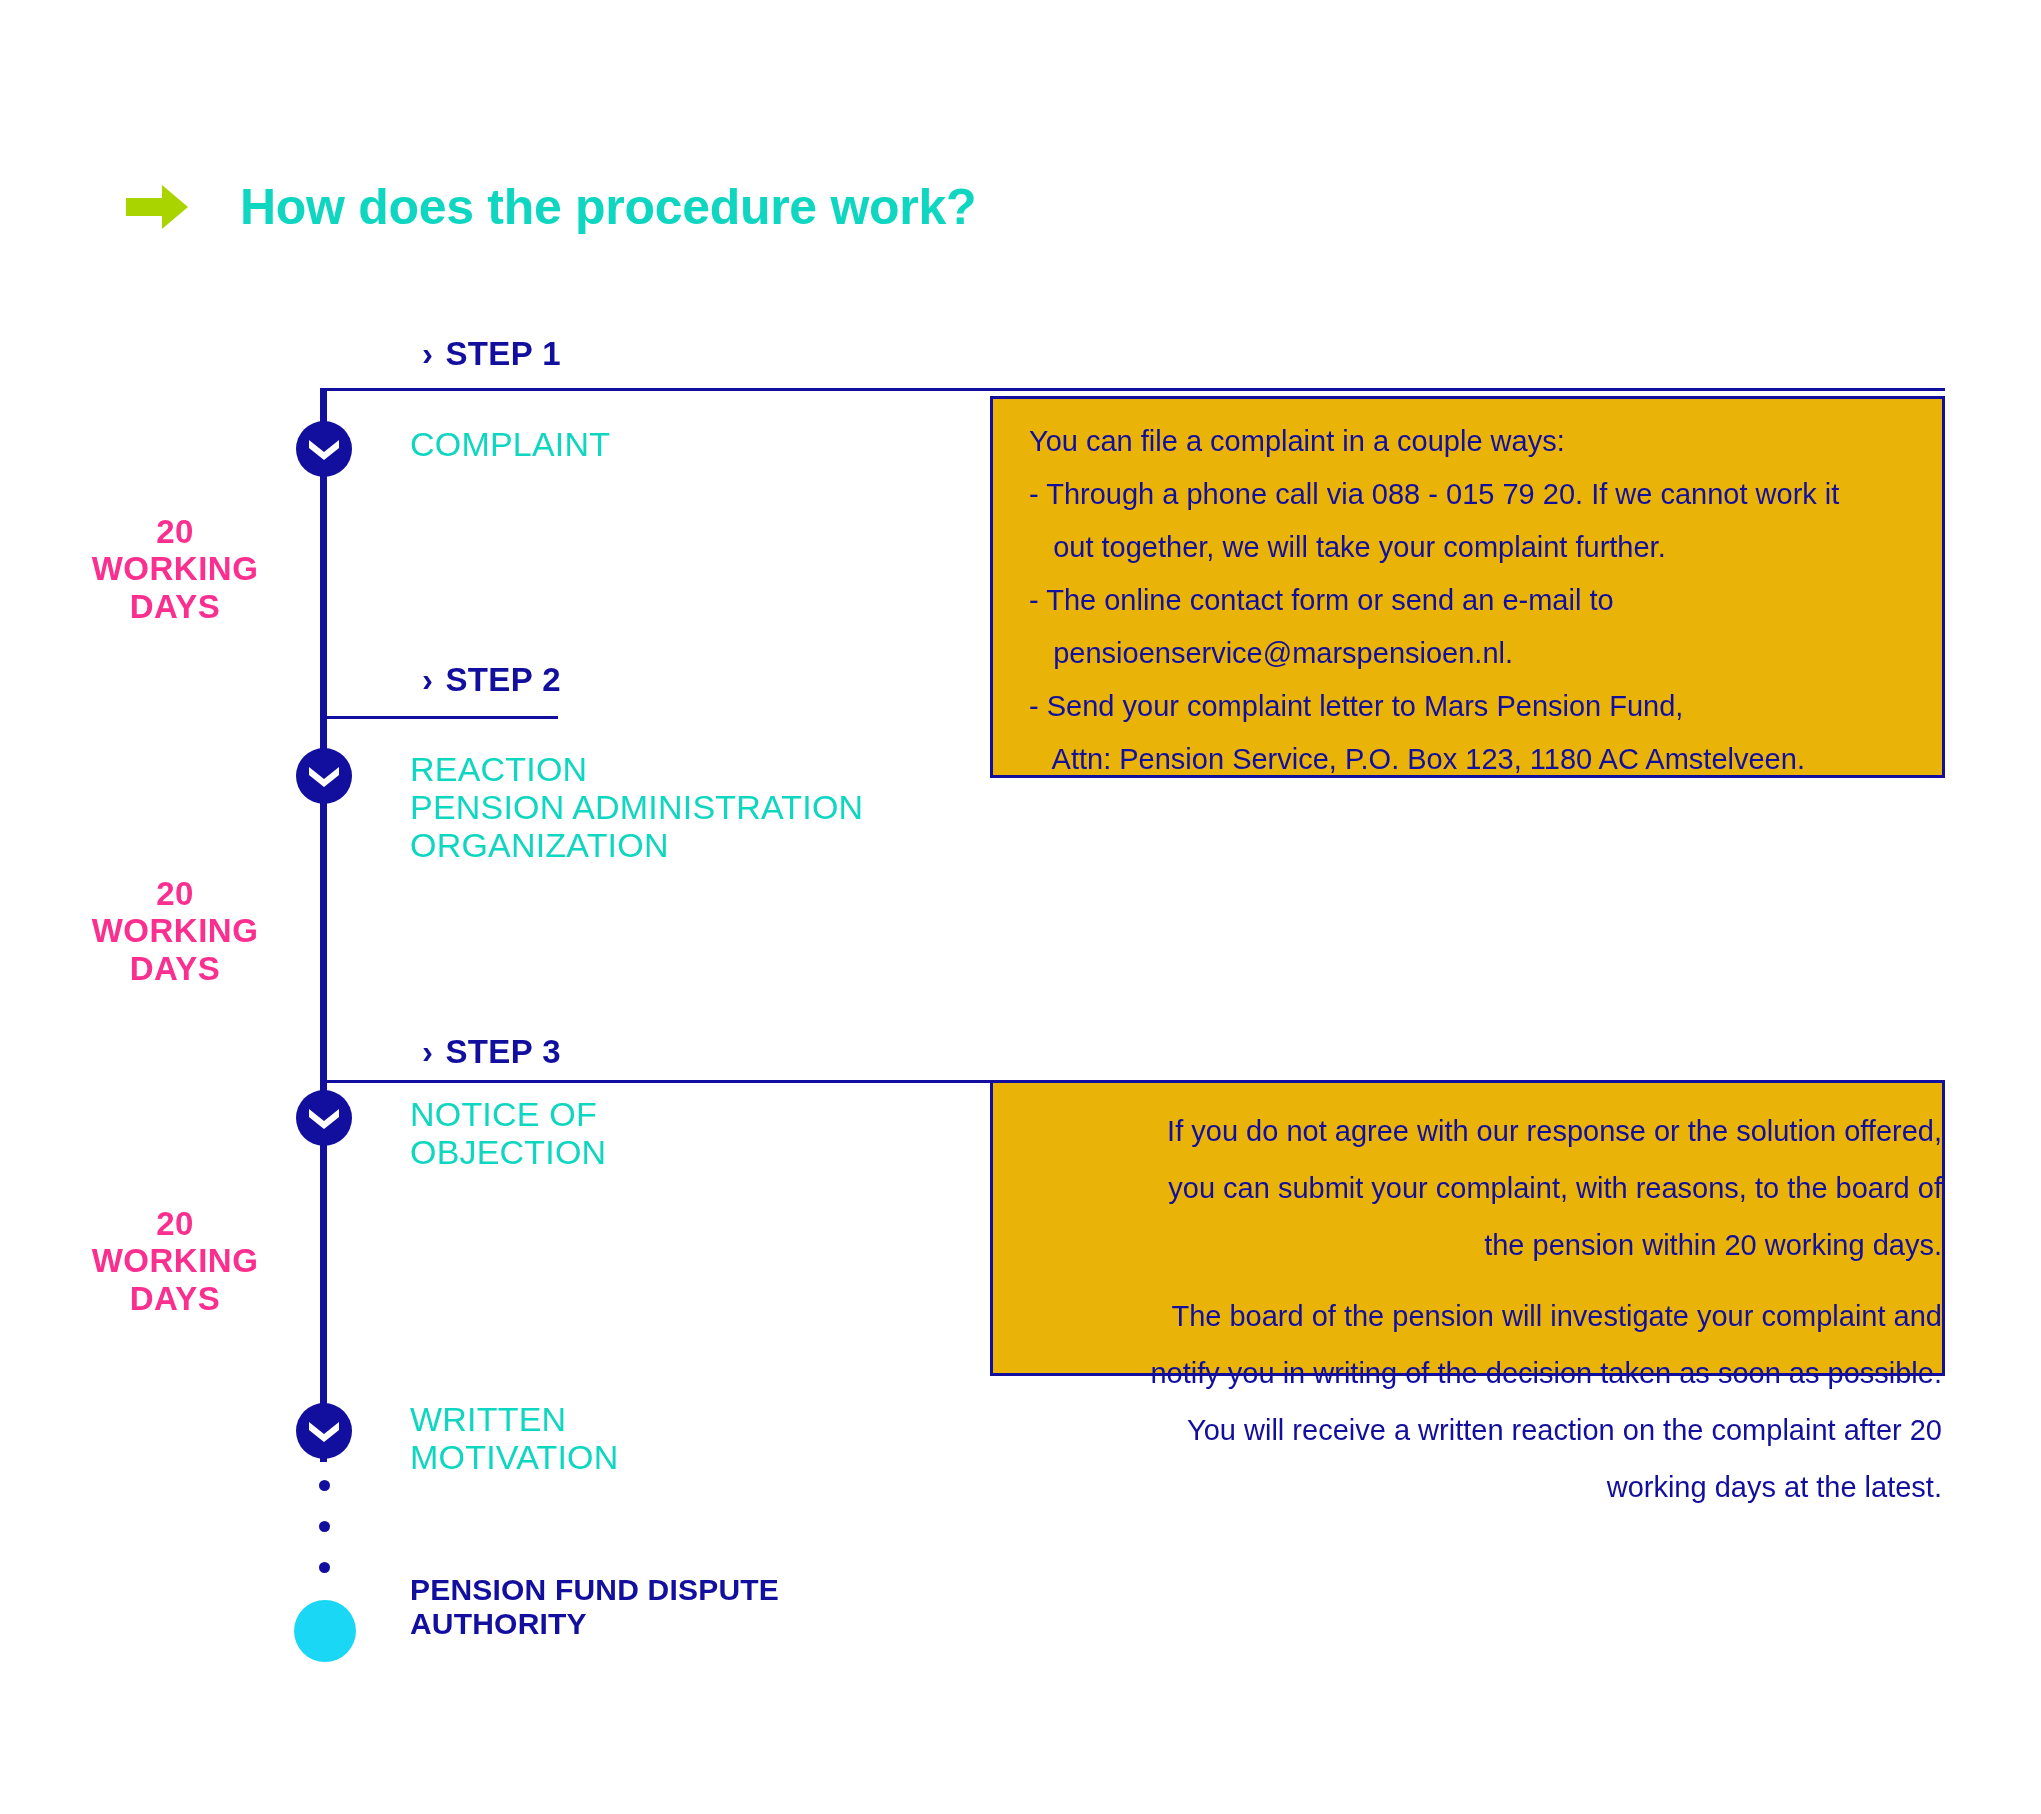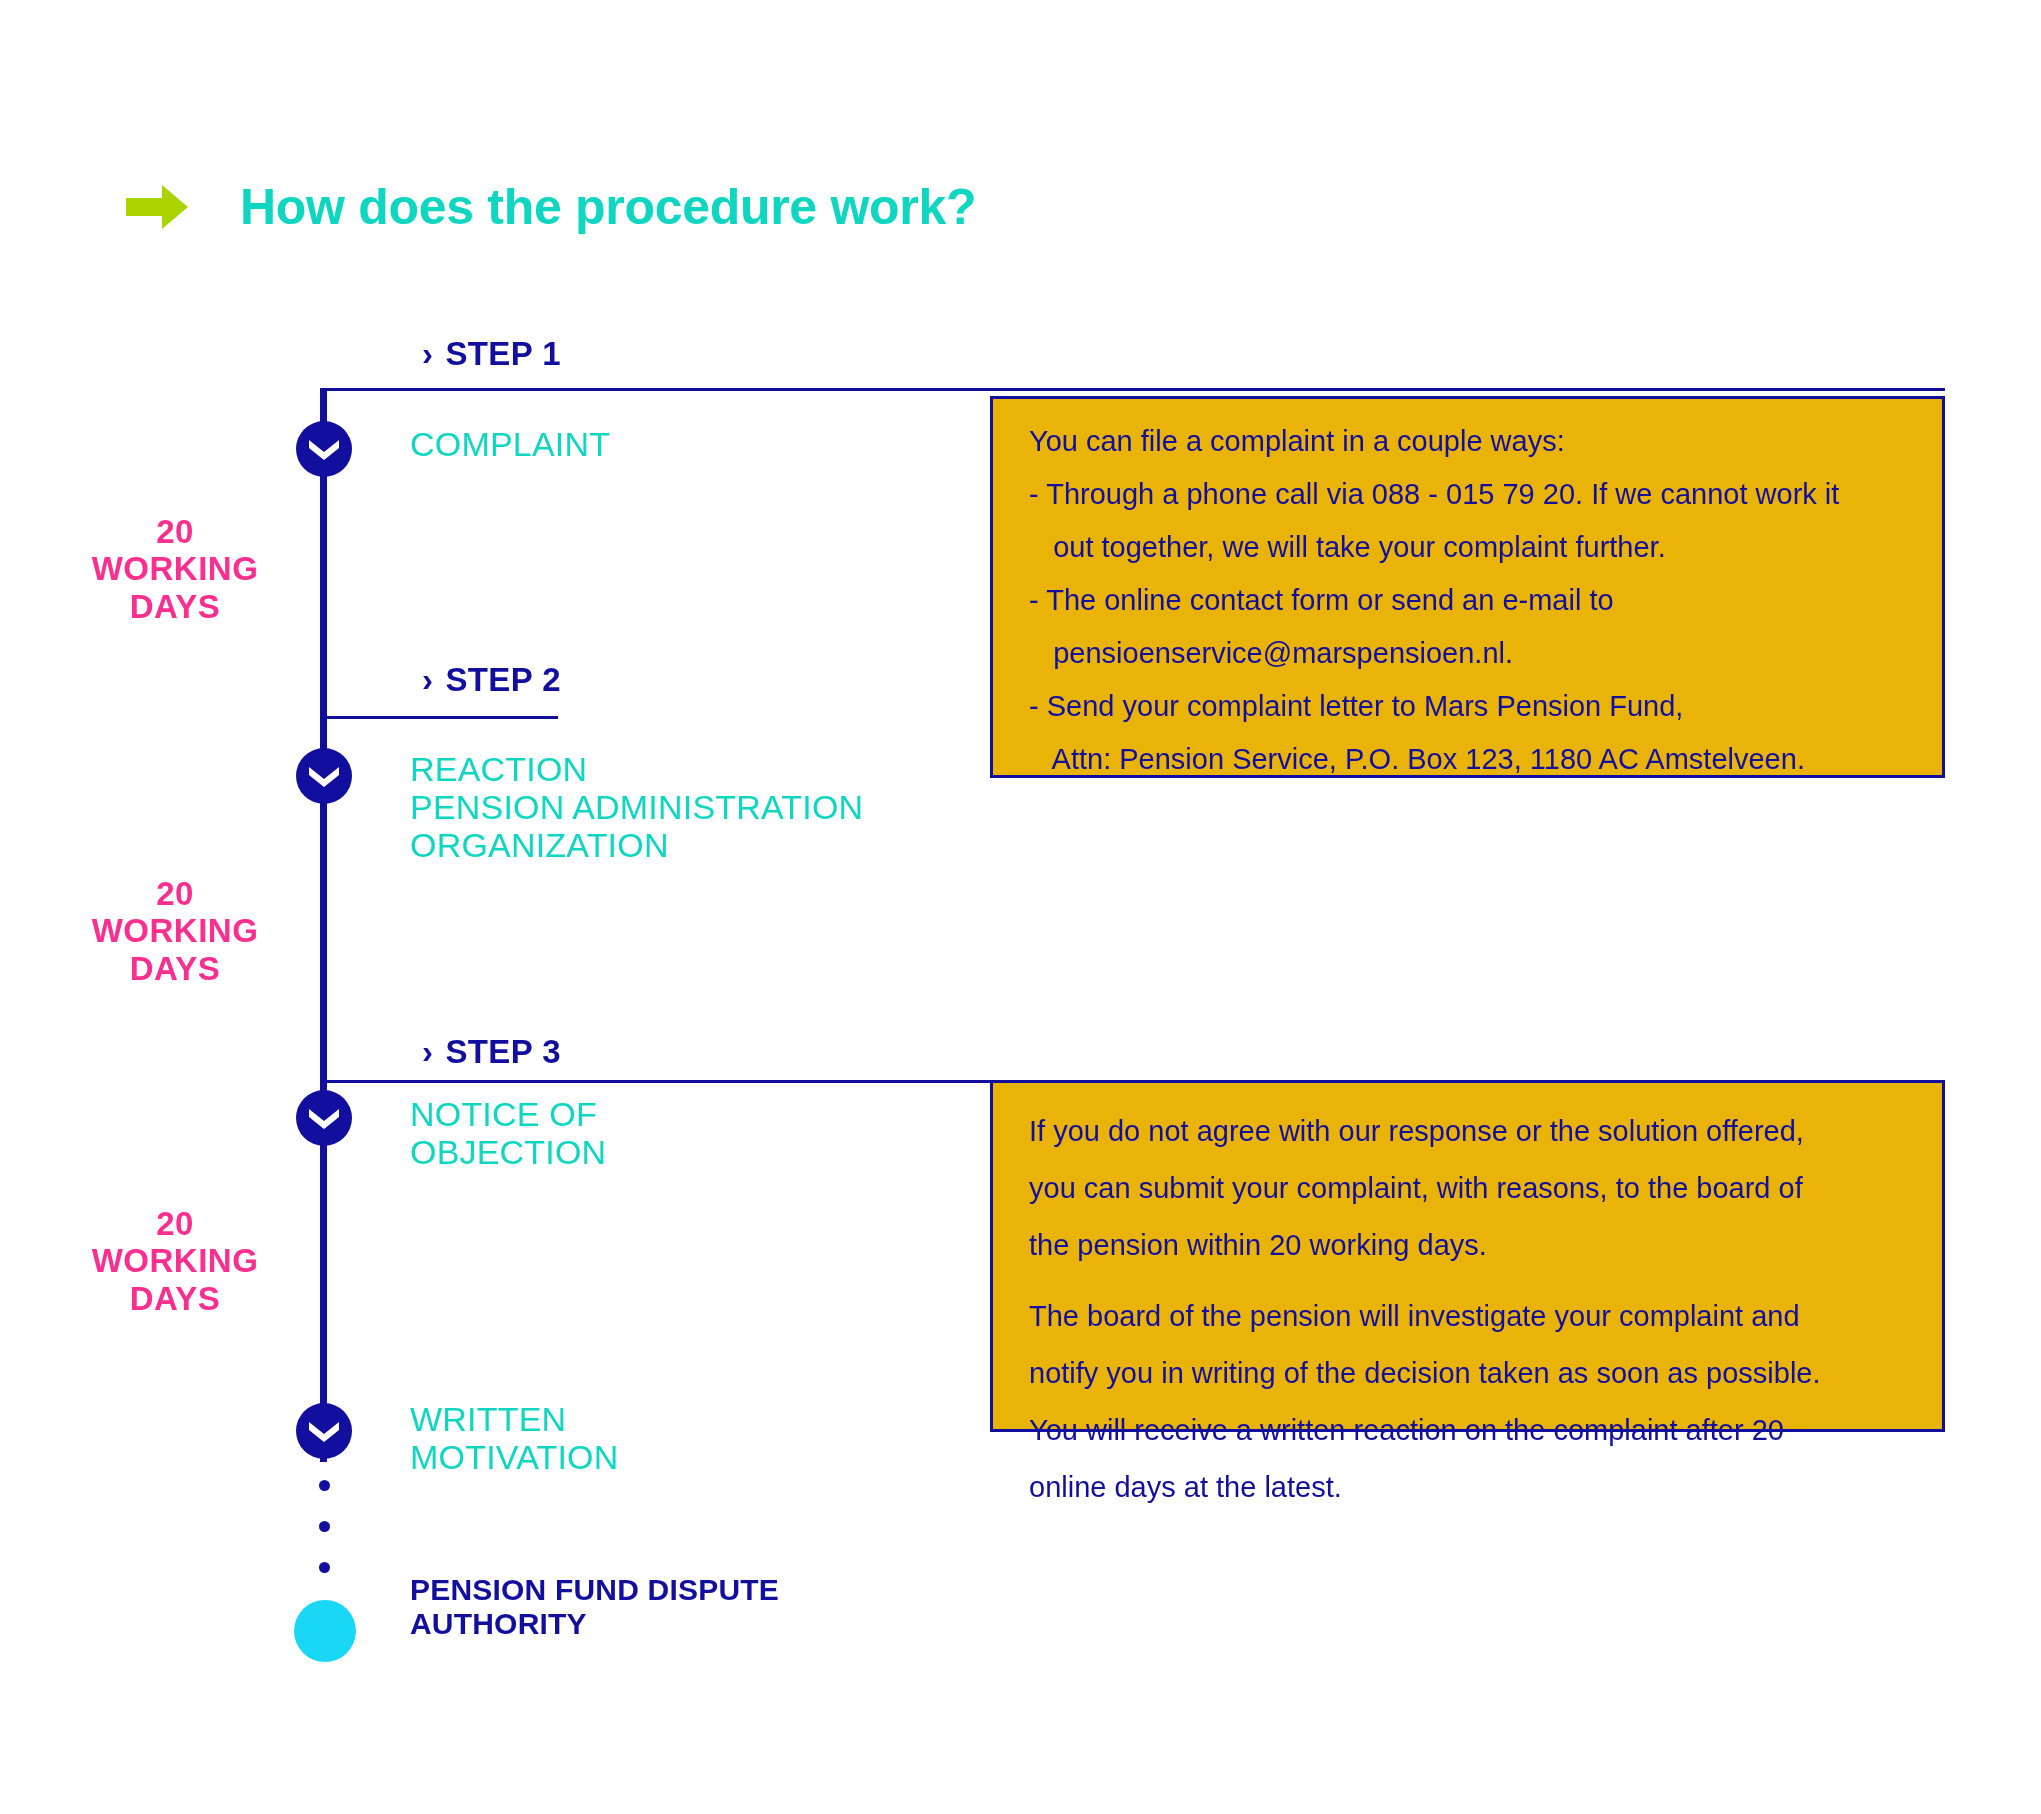--- a/index.html
+++ b/index.html
@@ -145,21 +145,21 @@
     color: #120f9e;
     font-size: 29px;
     line-height: 1.0;
     white-space: pre;
   }
 
   #box-1 { left: 990px; top: 396px; width: 955px; height: 382px; }
   #box-1 .inner { padding: 28px 0 0 36px; }
   #box-1 .info-line { margin-bottom: 24px; }
 
-  #box-2 { left: 990px; top: 1080px; width: 955px; height: 352px; }
+  #box-2 { left: 990px; top: 1080px; width: 955px; height: 296px; text-align: right; }
   #box-2 .inner { padding: 34px 0 0 36px; }
   #box-2 .info-line { margin-bottom: 28px; }
   #box-2 .gap { height: 14px; }
 </style>
 </head>
 <body>
 
 <div id="title-row">
   <span id="title-arrow">
     <svg width="62" height="44" viewBox="0 0 62 44" xmlns="http://www.w3.org/2000/svg">
@@ -254,19 +254,19 @@
 
 <div class="info-box" id="box-2">
   <div class="inner">
     <div class="info-line">If you do not agree with our response or the solution offered,</div>
     <div class="info-line">you can submit your complaint, with reasons, to the board of</div>
     <div class="info-line">the pension within 20 working days.</div>
     <div class="gap"></div>
     <div class="info-line">The board of the pension will investigate your complaint and</div>
     <div class="info-line">notify you in writing of the decision taken as soon as possible.</div>
     <div class="info-line">You will receive a written reaction on the complaint after 20</div>
-    <div class="info-line">online days at the latest.</div>
+    <div class="info-line">working days at the latest.</div>
   </div>
 </div>
 
 <div id="final-node" style="left:294px; top:1600px;"></div>
 <div id="final-label" style="left:410px; top:1573px;">PENSION FUND DISPUTE
 AUTHORITY</div>
 
 </body></html>

